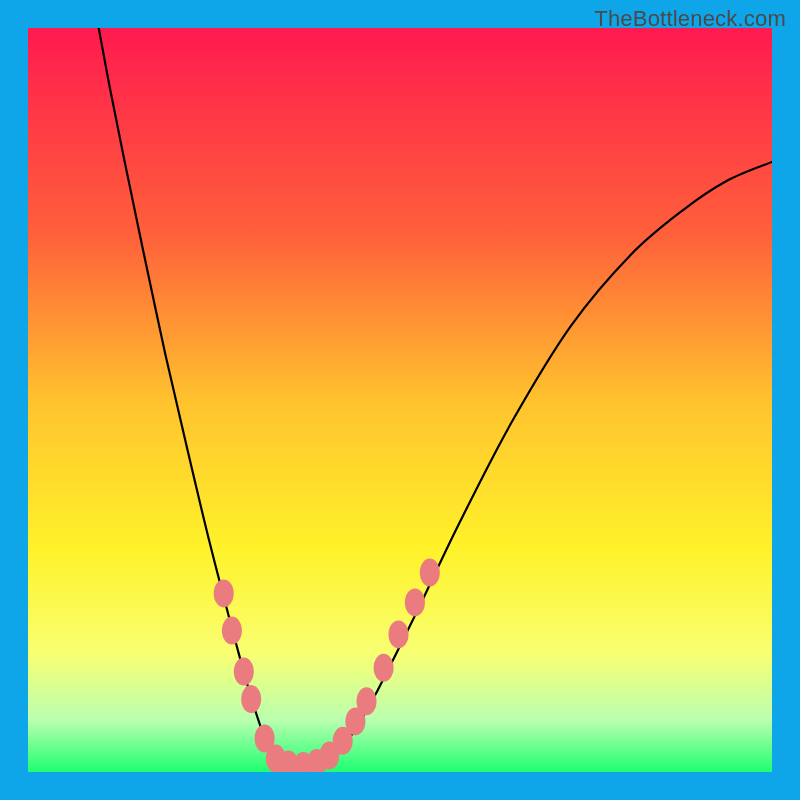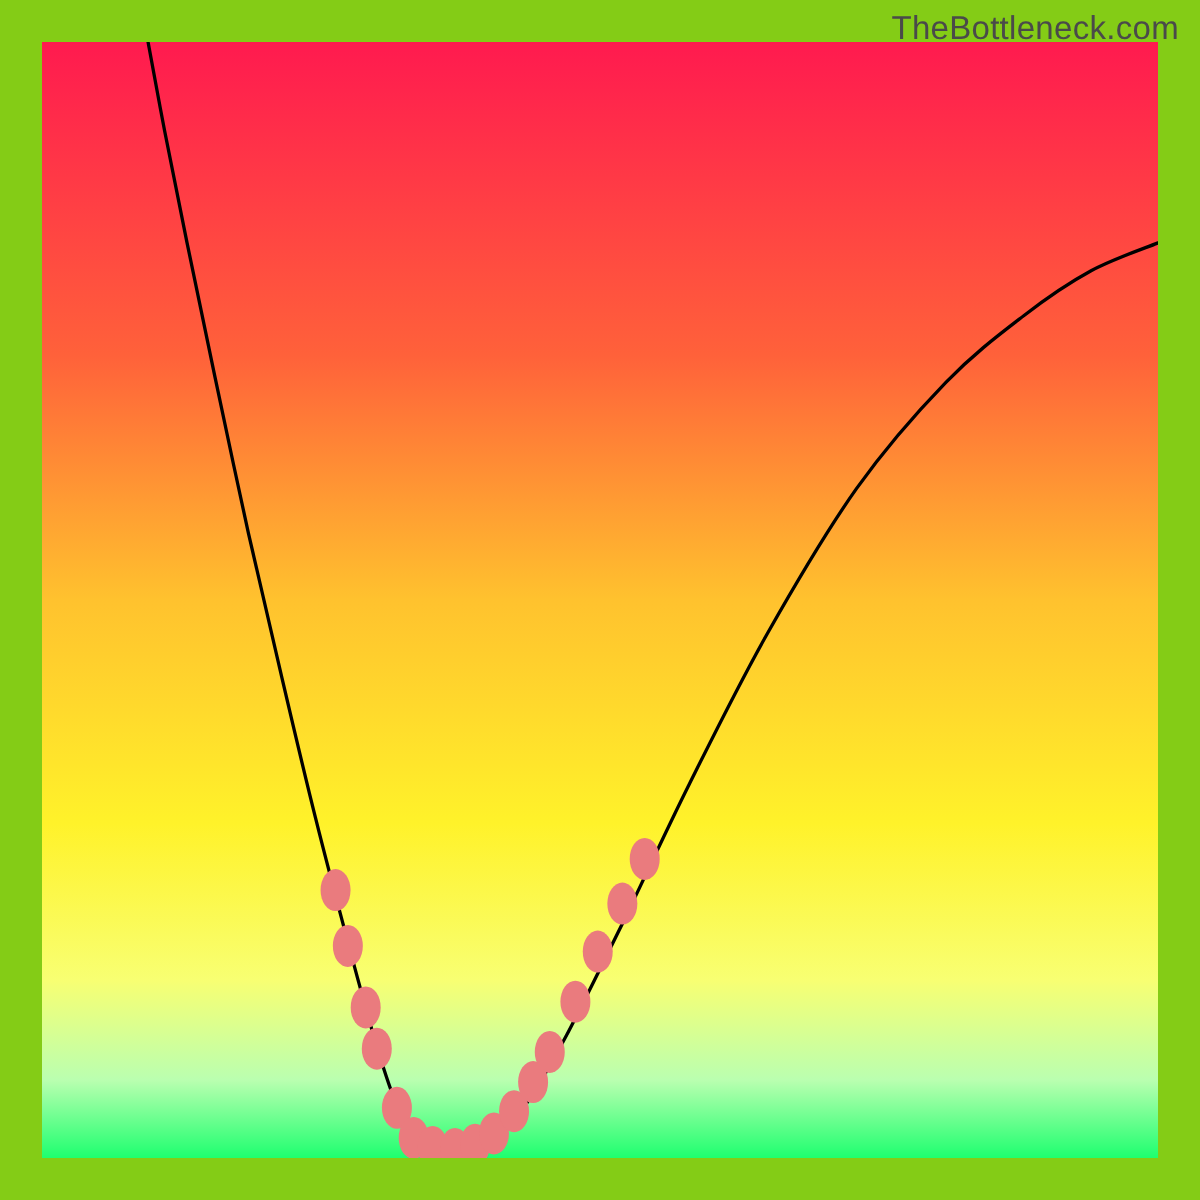--- a/index.html
+++ b/index.html
@@ -10,21 +10,21 @@
     overflow: hidden;
     background: #000;
     font-family: Arial, Helvetica, sans-serif;
   }
   .frame {
     position: absolute;
     left: 0;
     top: 0;
     width: 800px;
     height: 800px;
-    background: #84cc16;
+    background: #0ea5e9;
   }
   .plot {
     position: absolute;
     left: 28px;
     top: 28px;
     width: 744px;
     height: 744px;
   }
   .watermark {
     position: absolute;

